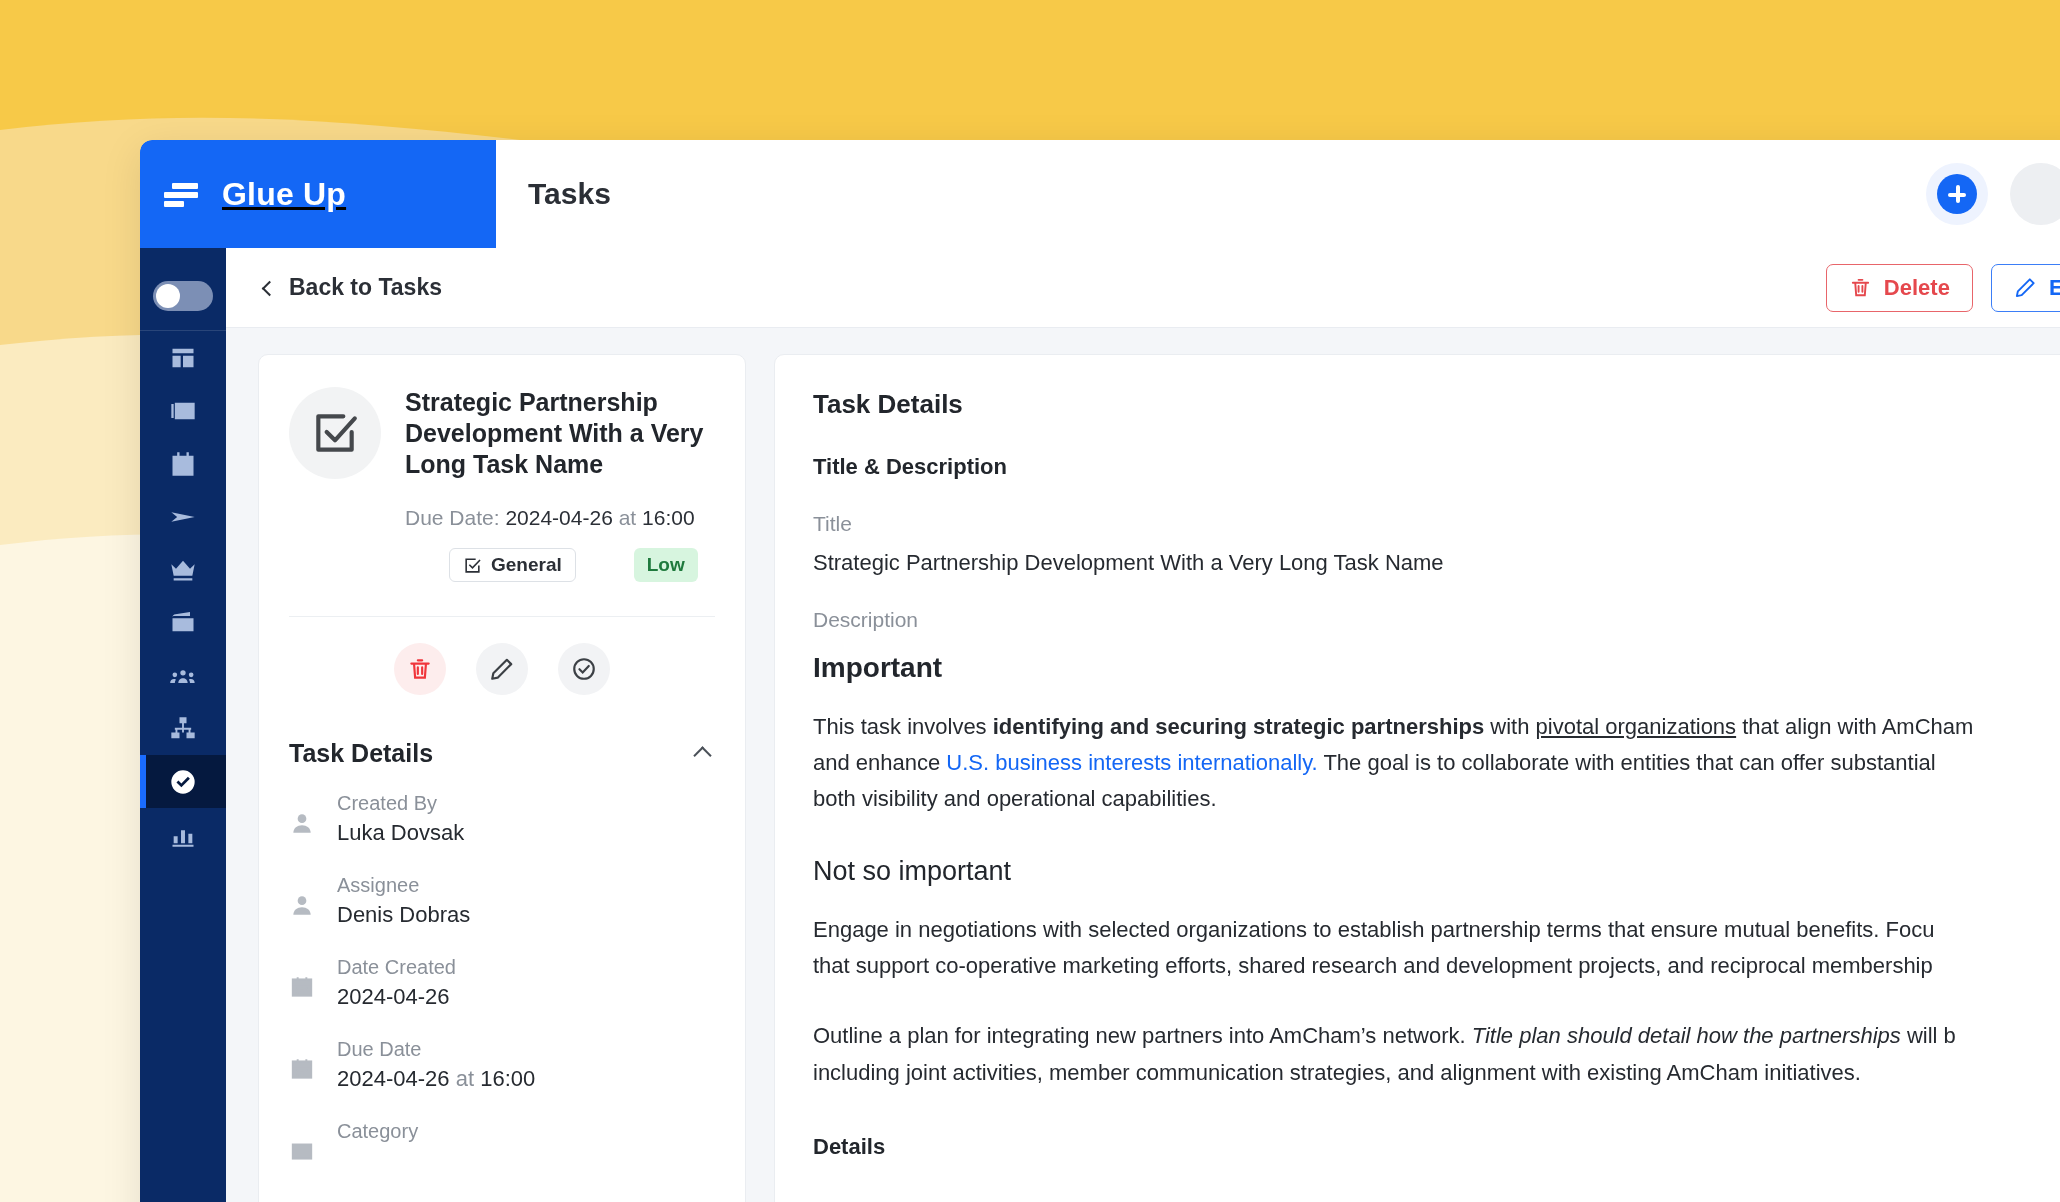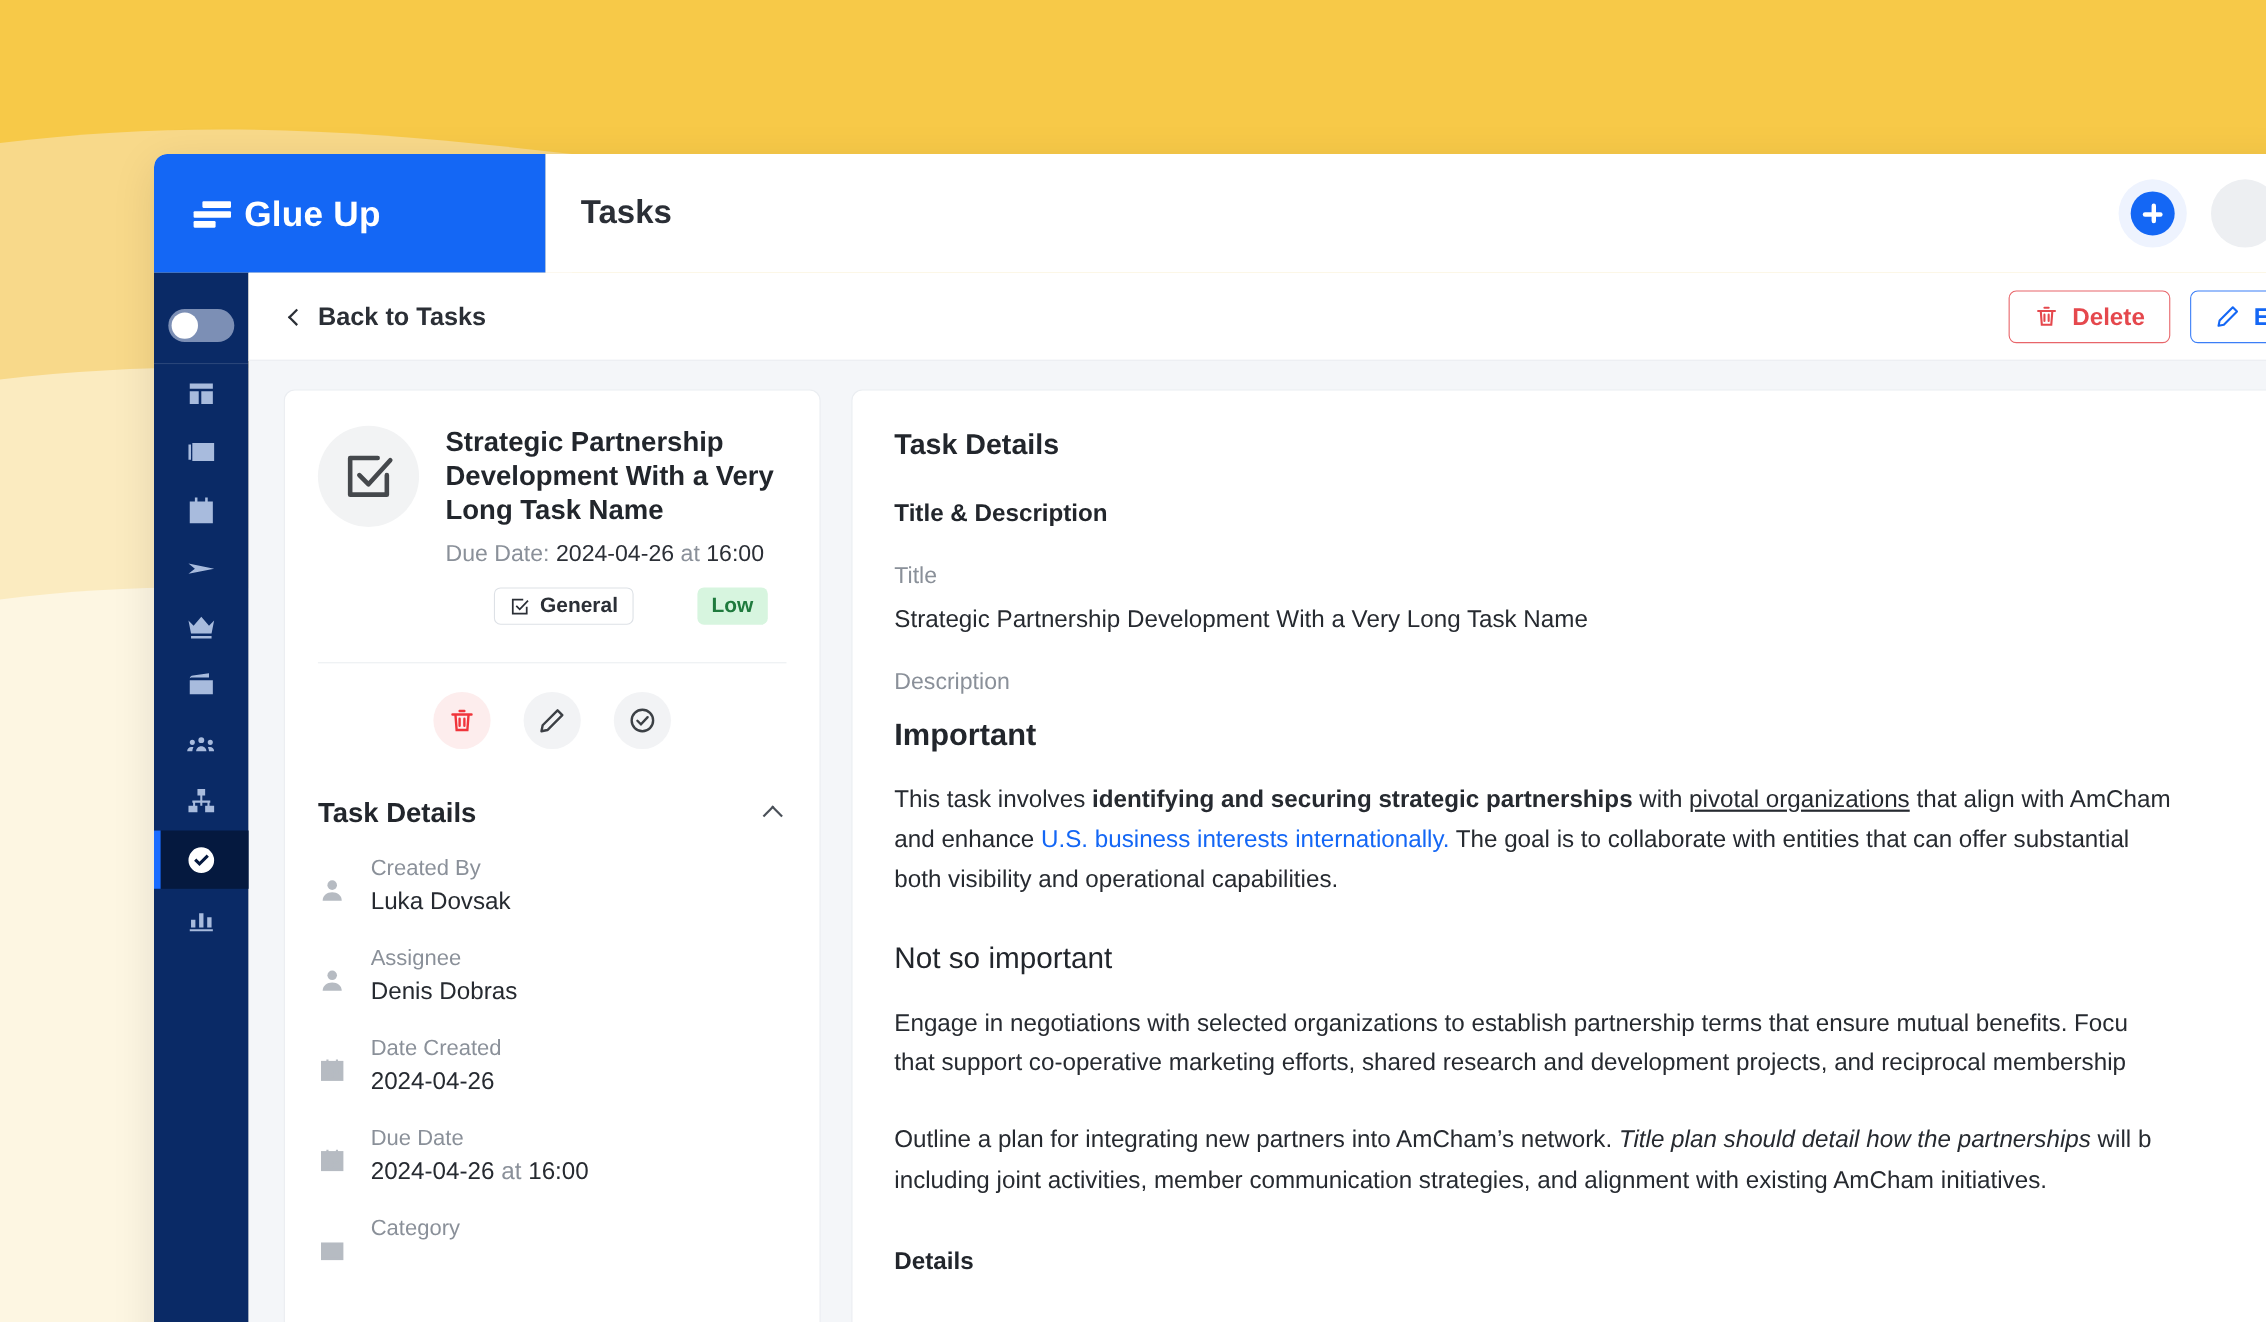--- a/index.html
+++ b/index.html
@@ -24,22 +24,23 @@
     overflow:hidden;
     box-shadow:0 10px 40px rgba(0,0,0,.10);
   }
 
   
   .topbar { display:flex; height:108px; flex:0 0 108px; }
   .brand {
     width:356px; flex:0 0 356px;
     background:#1467F5;
     display:flex; align-items:center;
-    gap:12px; padding-left:36px;
+    gap:24px; padding-left:24px;
     border-top-left-radius:12px;
+    text-decoration:underline;
   }
   .brand-logo { width:34px; height:26px; position:relative; flex:0 0 34px; }
   .brand-logo i {
     position:absolute; left:0; height:6px; background:#fff; border-radius:1px;
   }
   .brand-logo i:nth-child(1){ top:2px;  left:8px;  width:26px; }
   .brand-logo i:nth-child(2){ top:11px; left:0px;  width:34px; }
   .brand-logo i:nth-child(3){ top:20px; left:0px;  width:20px; }
   .brand-name { color:#fff; font-size:32px; font-weight:700; letter-spacing:.2px; }
 
@@ -143,21 +144,21 @@
     border:1px solid #EAEDF1;
   }
   .task-head { display:flex; gap:24px; }
   .task-avatar {
     width:92px; height:92px; flex:0 0 92px; border-radius:50%;
     background:#F2F3F4; display:flex; align-items:center; justify-content:center;
   }
   .task-avatar svg { width:50px; height:50px; }
   .task-head-text { min-width:0; }
   .task-title { font-size:25px; font-weight:700; color:#22262C; line-height:1.24; }
-  .task-due { font-size:21px; color:#2B2F36; margin-top:12px; }
+  .task-due { font-size:21px; color:#2B2F36; margin-top:26px; }
   .task-due .muted { color:#8A9099; }
   .badges { display:flex; gap:14px; margin-top:18px; }
   .badge {
     display:flex; align-items:center; gap:9px;
     height:34px; padding:0 13px; border-radius:6px;
     font-size:19px; font-weight:600;margin-left:44px;
   }
   .badge-general { background:#fff; border:1px solid #DDE1E6; color:#2B2F36; }
   .badge-general svg { width:19px; height:19px; }
   .badge-low { background:#D7F5DF; color:#1F7A3D; }

